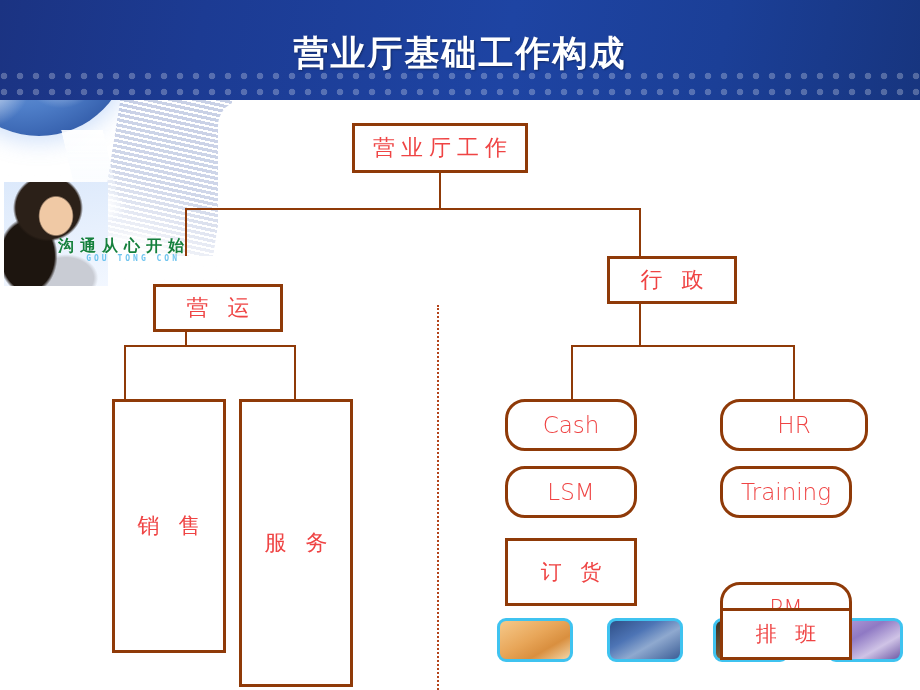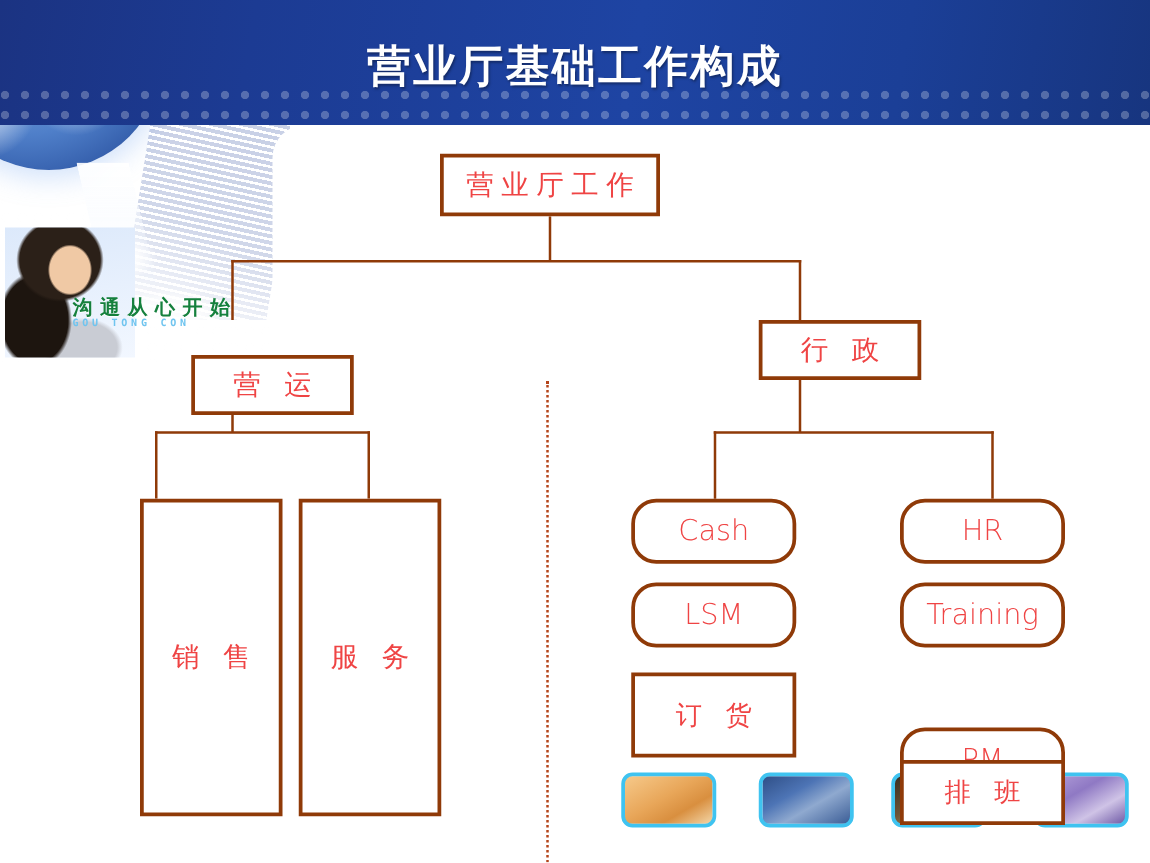--- a/index.html
+++ b/index.html
@@ -84,21 +84,21 @@
   .slogan{
     position:absolute;left:58px;top:236px;width:200px;height:34px;
     color:#15803d;font-weight:bold;font-size:16px;letter-spacing:6px;
     text-shadow:0 1px 0 rgba(255,255,255,.9);
     font-family:"DejaVu Sans",sans-serif;
     white-space:nowrap;overflow:hidden;
   }
   .slogan-sub{
     position:absolute;left:58px;top:254px;width:122px;height:14px;overflow:hidden;
     color:#6fc4ef;font-weight:bold;font-size:8px;letter-spacing:3px;
-    font-family:"DejaVu Sans Mono",monospace;white-space:nowrap;
+    font-family:"DejaVu Sans Mono",monospace;white-space:nowrap;text-align:right;
   }
 
   
   .panel{
     position:absolute;left:218px;top:100px;width:702px;height:590px;
     background:#ffffff;border-top-left-radius:26px;
   }
   .panel-fill{
     position:absolute;left:232px;top:288px;width:688px;height:402px;background:#fff;
   }
@@ -196,24 +196,24 @@
   <div class="thumb th4" style="left:827px;top:618px;"></div>
 
   <div class="node cn big" style="left:352px;top:123px;width:176px;height:50px;">营业厅工作</div>
 
   <div class="node cn big" style="left:153px;top:256px;width:130px;height:48px;margin-top:28px;">营 运</div>
 
   <div class="node cn big" style="left:607px;top:256px;width:130px;height:48px;">行 政</div>
 
   <div class="node cn big" style="left:88px;top:399px;width:114px;height:254px;margin-left:24px;">销 售</div>
 
-  <div class="node cn big" style="left:239px;top:399px;width:114px;height:254px;">服 务</div>
+  <div class="node cn big" style="left:239px;top:399px;width:114px;height:288px;">服 务</div>
 
   <div class="node en" style="left:505px;top:399px;width:132px;height:52px;">Cash</div>
   <div class="node en" style="left:505px;top:466px;width:132px;height:52px;">LSM</div>
   <div class="node cn" style="left:505px;top:538px;width:132px;height:68px;">订 货</div>
 
-  <div class="node en" style="left:720px;top:399px;width:132px;height:52px;">HR</div>
+  <div class="node en" style="left:720px;top:399px;width:148px;height:52px;">HR</div>
   <div class="node en" style="left:720px;top:466px;width:132px;height:52px;">Training</div>
   <div class="node en" style="left:720px;top:538px;width:132px;height:52px;margin-top:44px;">PM</div>
   <div class="node cn" style="left:720px;top:608px;width:132px;height:52px;">排 班</div>
 
 </div>
 
 </body></html>

